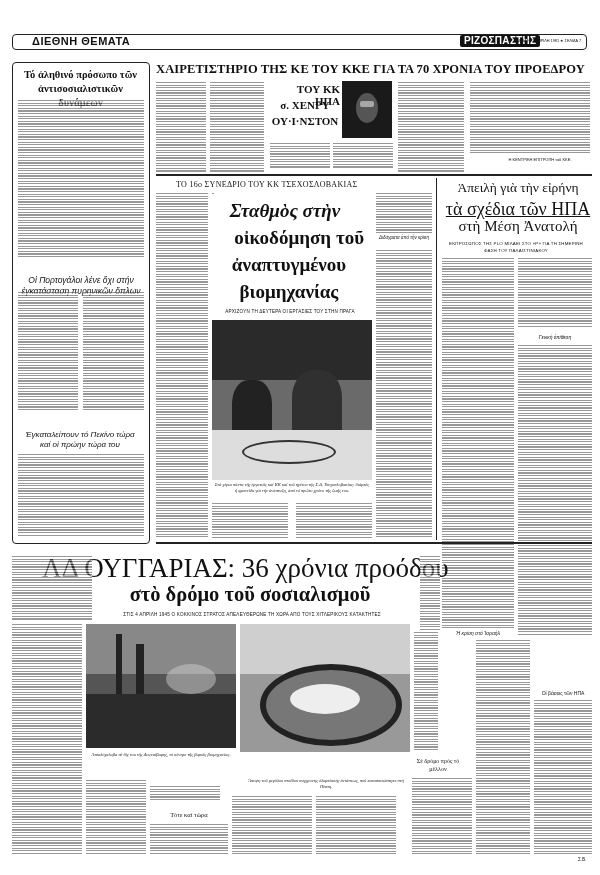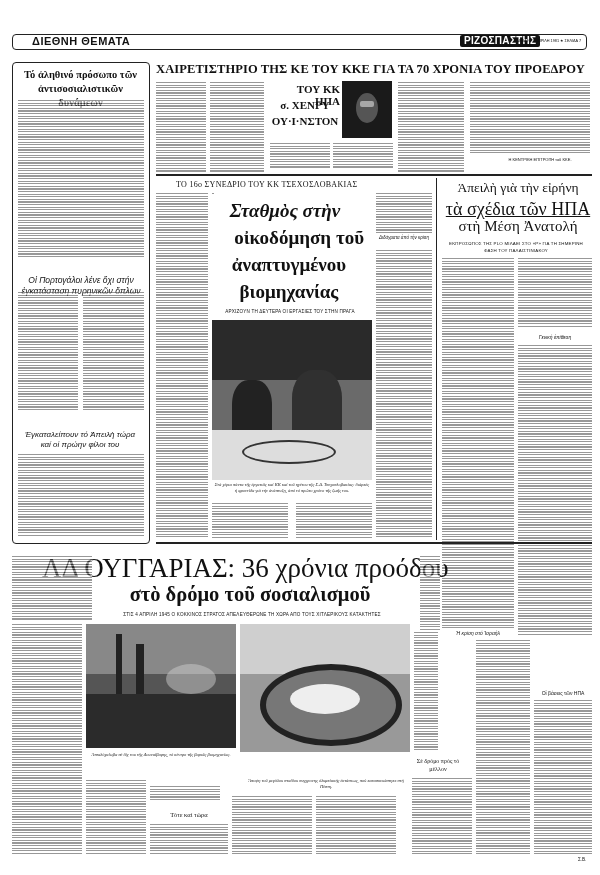--- a/index.html
+++ b/index.html
@@ -27,21 +27,21 @@
 <div class="abs sans" style="left:514px;top:38px;font-size:3.8px;white-space:nowrap;">ΣΑΒΒΑΤΟ 4 ΑΠΡΙΛΗ 1981 ★ ΣΕΛΙΔΑ 7</div>
 
 <div class="box" style="left:12px;top:62px;width:136px;height:480px;"></div>
 <div class="abs serif" style="left:18px;top:68px;width:125px;font-size:10.5px;font-weight:bold;text-align:center;line-height:14px;">Τό ἀληθινό πρόσωπο τῶν ἀντισοσιαλιστικῶν δυνάμεων</div>
 <div class="txt" style="left:18px;top:100px;width:126px;height:158px;"></div>
 
 <div class="abs sans" style="left:18px;top:267px;width:126px;font-size:8.5px;font-style:italic;text-align:center;line-height:11px;margin-top:8px;">Οἱ Πορτογάλοι λένε ὄχι στήν ἐγκατάσταση πυρηνικῶν ὅπλων</div>
 <div class="txt" style="left:18px;top:292px;width:60px;height:118px;"></div>
 <div class="txt" style="left:83px;top:292px;width:61px;height:118px;"></div>
 
-<div class="abs sans" style="left:20px;top:430px;width:120px;font-size:8px;font-style:italic;text-align:center;line-height:10px;">Ἐγκαταλείπουν τό Ἀπειλὴ τώρα καί οἱ πρώην φίλοι του</div>
+<div class="abs sans" style="left:20px;top:430px;width:120px;font-size:8px;font-style:italic;text-align:center;line-height:10px;">Ἐγκαταλείπουν τό Πεκίνο τώρα καί οἱ πρώην τώρα του</div>
 <div class="txt" style="left:18px;top:454px;width:126px;height:82px;"></div>
 
 <div class="abs serif" style="left:156px;top:62px;width:440px;font-size:12.5px;font-weight:bold;white-space:nowrap;letter-spacing:.1px;">ΧΑΙΡΕΤΙΣΤΗΡΙΟ ΤΗΣ ΚΕ ΤΟΥ ΚΚΕ ΓΙΑ ΤΑ 70 ΧΡΟΝΙΑ ΤΟΥ ΠΡΟΕΔΡΟΥ</div>
 <div class="txt" style="left:156px;top:82px;width:50px;height:90px;"></div>
 <div class="txt" style="left:210px;top:82px;width:54px;height:90px;"></div>
 <div class="abs serif" style="left:270px;top:83px;width:70px;text-align:right;font-size:11px;font-weight:bold;">ΤΟΥ ΚΚ ΗΠΑ</div>
 <div class="abs serif" style="left:270px;top:99px;width:70px;text-align:center;font-size:11px;font-weight:bold;">σ. ΧΕΝΡΥ</div>
 <div class="abs serif" style="left:270px;top:115px;width:70px;text-align:center;font-size:11px;font-weight:bold;">ΟΥ·Ι·ΝΣΤΟΝ</div>
 <div class="photo" style="left:342px;top:81px;width:50px;height:57px;background:#1a1a1a;">
   <div style="position:absolute;left:14px;top:12px;width:22px;height:30px;border-radius:50%;background:#555;"></div>

